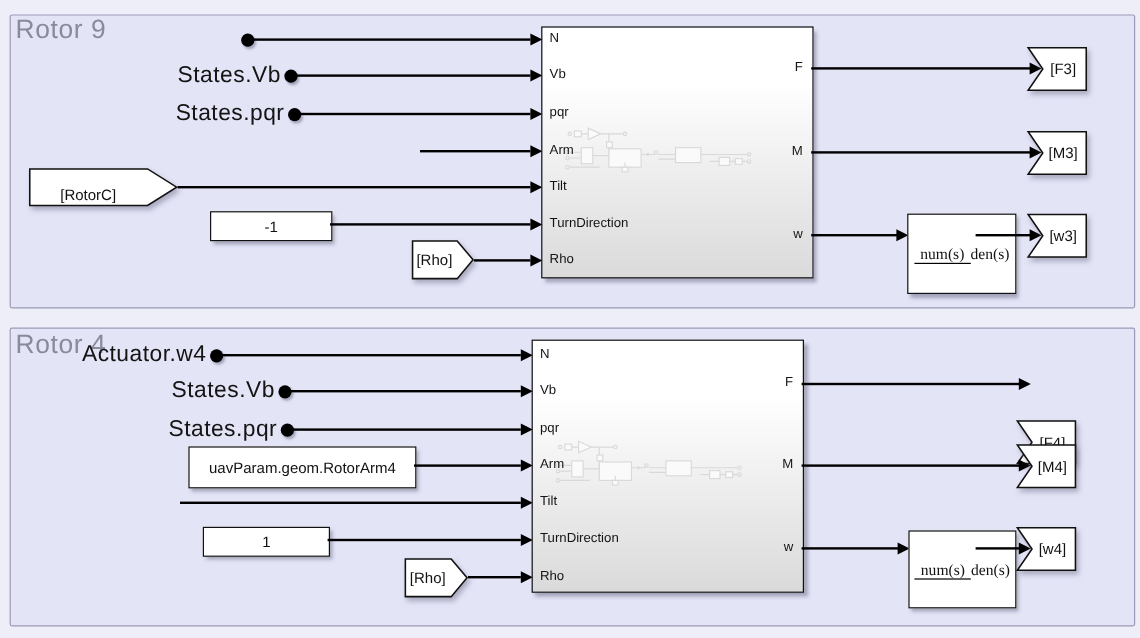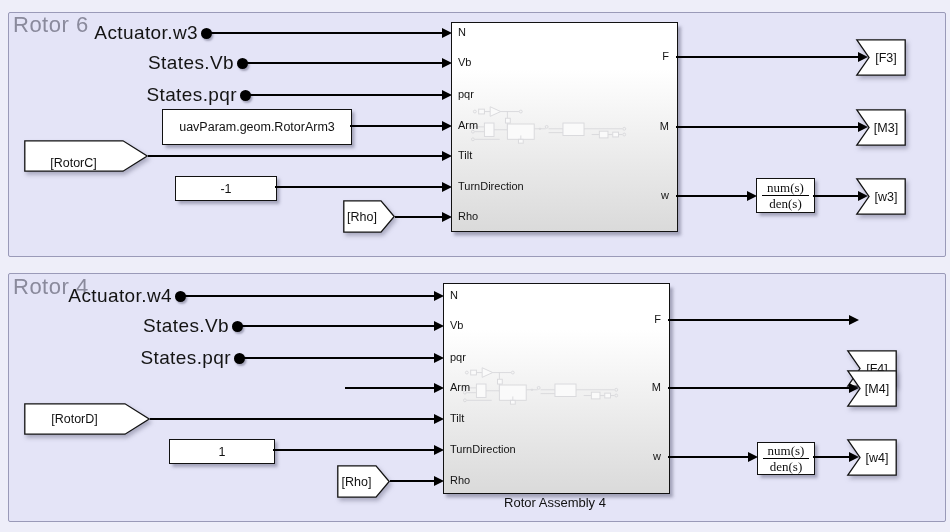--- a/index.html
+++ b/index.html
@@ -19,45 +19,43 @@
        display:flex;align-items:center;justify-content:center;font-size:12.5px;}
   .subsys{position:absolute;background:linear-gradient(180deg,#ffffff 22%,#dadada 100%);
           border:1.6px solid #111;box-shadow:3px 3.5px 3px rgba(110,110,135,.55);}
   .portlabel{position:absolute;font-size:11px;color:#141414;white-space:nowrap;}
   .portlabel.out{text-align:right;}
   .caption{position:absolute;font-size:13px;text-align:center;width:200px;}
   .tagwrap{position:absolute;filter:drop-shadow(2.5px 3px 2px rgba(110,110,135,.5));}
   .tagwrap svg{position:absolute;left:0;top:0;overflow:visible;}
   .taglabel{position:absolute;left:0;top:0;right:0;bottom:0;display:flex;
             align-items:center;justify-content:center;font-size:12.5px;}
-  .tf{flex-direction:column;padding:0;}
+  .tf{flex-direction:row;padding:16px;}
   .tf .frac{display:block;font-family:"Liberation Serif","DejaVu Serif",serif;
             font-size:13px;line-height:15px;text-align:center;}
   .tf .num{border-bottom:1.3px solid #000;padding:0 5px 0;}
   .preview{position:absolute;pointer-events:none;}
 </style>
 </head>
 <body>
 
 <div class="root" id="root">
     <div class="area" style="left: 8px; top: 12px; width: 936px; height: 243px;"></div>
-    <div class="area-label" style="left: 13px; top: 12px;">Rotor 6</div>
-    <div class="sig-label" style="left: 18px; top: 21px; width: 180px;">Actuator.w3</div>
+    <div class="area-label" style="left: 13px; top: 12px;">Rotor 9</div>
     <div class="dot" style="left: 201px; top: 28px;"></div>
     <div class="wire" style="left: 206px; top: 32.3px; width: 236px; height: 1.4px;"></div>
     <div class="arrowhead" style="left: 442px; top: 28px;"></div>
     <div class="sig-label" style="left: 54px; top: 51px; width: 180px;">States.Vb</div>
     <div class="dot" style="left: 237px; top: 58px;"></div>
     <div class="wire" style="left: 242px; top: 62.3px; width: 200px; height: 1.4px;"></div>
     <div class="arrowhead" style="left: 442px; top: 58px;"></div>
     <div class="sig-label" style="left: 57px; top: 83px; width: 180px;">States.pqr</div>
     <div class="dot" style="left: 240px; top: 90px;"></div>
     <div class="wire" style="left: 245px; top: 94.3px; width: 197px; height: 1.4px;"></div>
     <div class="arrowhead" style="left: 442px; top: 90px;"></div>
-    <div class="box" style="left: 162px; top: 109px; width: 188px; height: 34px;">uavParam.geom.RotorArm3</div>
     <div class="wire" style="left: 350px; top: 125.3px; width: 92px; height: 1.4px;"></div>
     <div class="arrowhead" style="left: 442px; top: 121px;"></div>
     <div class="tagwrap" style="left: 24px; top: 140px; width: 124px; height: 46px;">
       <svg width="124" height="32">
         <polygon points="0.8,0.8 99,0.8 123.2,16 99,31.2 0.8,31.2" fill="#ffffff" stroke="#111111" stroke-width="1.3"></polygon>
       </svg>
       <div class="taglabel" style="padding-right: 25px;">[RotorC]</div>
     </div>
     <div class="wire" style="left: 148px; top: 155.3px; width: 294px; height: 1.4px;"></div>
     <div class="arrowhead" style="left: 442px; top: 151px;"></div>
@@ -158,28 +156,23 @@
     <div class="wire" style="left: 180px; top: 295.3px; width: 254px; height: 1.4px;"></div>
     <div class="arrowhead" style="left: 434px; top: 291px;"></div>
     <div class="sig-label" style="left: 49px; top: 314px; width: 180px;">States.Vb</div>
     <div class="dot" style="left: 232px; top: 321px;"></div>
     <div class="wire" style="left: 237px; top: 325.3px; width: 197px; height: 1.4px;"></div>
     <div class="arrowhead" style="left: 434px; top: 321px;"></div>
     <div class="sig-label" style="left: 51px; top: 346px; width: 180px;">States.pqr</div>
     <div class="dot" style="left: 234px; top: 353px;"></div>
     <div class="wire" style="left: 239px; top: 357.3px; width: 195px; height: 1.4px;"></div>
     <div class="arrowhead" style="left: 434px; top: 353px;"></div>
+    <div class="box" style="left: 157px; top: 372px; width: 188px; height: 33px;">uavParam.geom.RotorArm4</div>
     <div class="wire" style="left: 345px; top: 387.3px; width: 89px; height: 1.4px;"></div>
     <div class="arrowhead" style="left: 434px; top: 383px;"></div>
-    <div class="tagwrap" style="left: 24px; top: 403px; width: 126px; height: 32px;">
-      <svg width="126" height="32">
-        <polygon points="0.8,0.8 101,0.8 125.2,16 101,31.2 0.8,31.2" fill="#ffffff" stroke="#111111" stroke-width="1.3"></polygon>
-      </svg>
-      <div class="taglabel" style="padding-right: 25px;">[RotorD]</div>
-    </div>
     <div class="wire" style="left: 150px; top: 418.3px; width: 284px; height: 1.4px;"></div>
     <div class="arrowhead" style="left: 434px; top: 414px;"></div>
     <div class="box" style="left: 169px; top: 439px; width: 104px; height: 23px;">1</div>
     <div class="wire" style="left: 273px; top: 449.3px; width: 161px; height: 1.4px;"></div>
     <div class="arrowhead" style="left: 434px; top: 445px;"></div>
     <div class="tagwrap" style="left: 337px; top: 465px; width: 53px; height: 33px;">
       <svg width="53" height="33">
         <polygon points="0.8,0.8 39,0.8 52.2,16.5 39,32.2 0.8,32.2" fill="#ffffff" stroke="#111111" stroke-width="1.3"></polygon>
       </svg>
       <div class="taglabel" style="padding-right: 14px;">[Rho]</div>
@@ -228,21 +221,20 @@
     <div class="portlabel" style="left: 450px; top: 289px;">N</div>
     <div class="portlabel" style="left: 450px; top: 319px;">Vb</div>
     <div class="portlabel" style="left: 450px; top: 351px;">pqr</div>
     <div class="portlabel" style="left: 450px; top: 381px;">Arm</div>
     <div class="portlabel" style="left: 450px; top: 412px;">Tilt</div>
     <div class="portlabel" style="left: 450px; top: 443px;">TurnDirection</div>
     <div class="portlabel" style="left: 450px; top: 474px;">Rho</div>
     <div class="portlabel out" style="left: 623px; top: 313px; width: 38px;">F</div>
     <div class="portlabel out" style="left: 623px; top: 381px; width: 38px;">M</div>
     <div class="portlabel out" style="left: 623px; top: 450px; width: 38px;">w</div>
-    <div class="caption" style="left: 455px; top: 495px;">Rotor Assembly 4</div>
     <div class="wire" style="left: 668px; top: 319.3px; width: 182px; height: 1.4px;"></div>
     <div class="arrowhead" style="left: 849px; top: 315px;"></div>
     <div class="tagwrap" style="left: 847px; top: 302px; width: 50px; height: 37px; margin-top: 48px;">
       <svg width="50" height="37">
         <polygon points="0.8,0.8 49.2,0.8 49.2,36.2 0.8,36.2 13,18.5" fill="#ffffff" stroke="#111111" stroke-width="1.3"></polygon>
       </svg>
       <div class="taglabel" style="padding-left: 10px;">[F4]</div>
     </div>
     <div class="wire" style="left: 668px; top: 387.3px; width: 182px; height: 1.4px;"></div>
     <div class="arrowhead" style="left: 849px; top: 383px;"></div>

